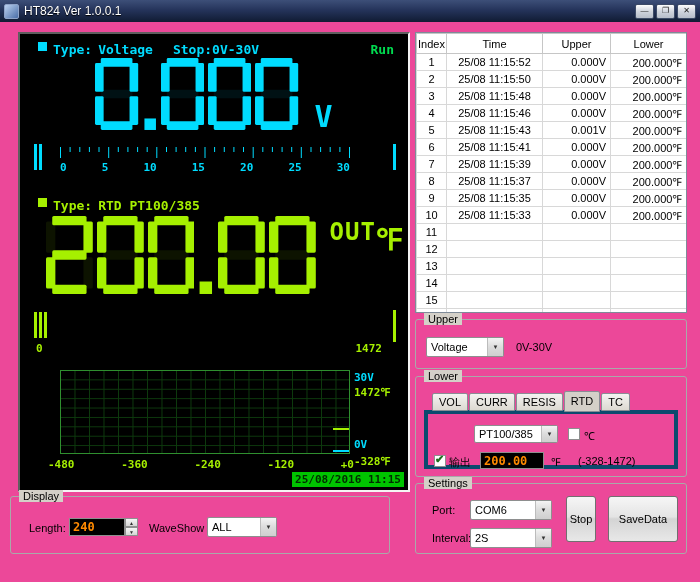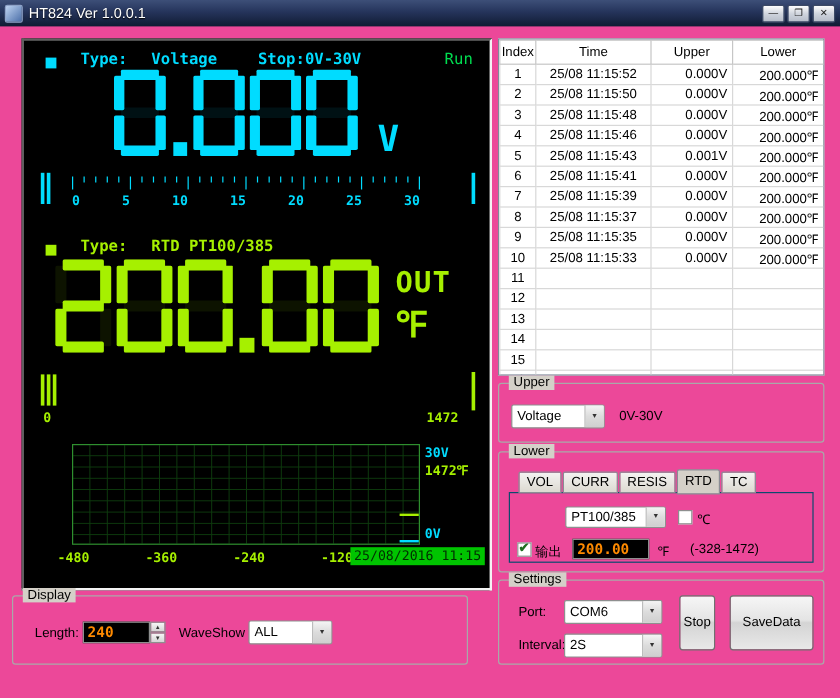--- a/index.html
+++ b/index.html
@@ -23,34 +23,34 @@
     border-top:1px solid #9b9b9b;box-shadow:inset 0 1px 0 #fff;display:flex;align-items:center;padding:0 5px;box-sizing:border-box}
 
   
   .lcd{position:absolute;left:18px;top:32px;width:388px;height:456px;background:#000;
     border:2px solid;border-color:#5f5f5f #f4f4f4 #f4f4f4 #5f5f5f;font-family:"DejaVu Sans Mono",monospace;box-sizing:content-box}
   .sq{display:inline-block;width:9px;height:9px;flex:0 0 auto}
   .sq1{background:var(--ch1)}
   .sq2{background:var(--ch2)}
   .ch1t{color:var(--ch1);font-weight:bold;font-size:13px}
   .ch2t{color:var(--ch2);font-weight:bold;font-size:13px}
-  .runt{color:var(--run);font-weight:normal;font-size:13px;margin-left:auto}
-  .lcd-head{position:absolute;left:18px;right:14px;display:flex;align-items:flex-end;gap:20px;white-space:nowrap}
+  .runt{color:var(--run);font-weight:bold;font-size:13px;margin-left:auto}
+  .lcd-head{position:absolute;left:18px;right:14px;display:flex;align-items:flex-start;gap:6px;white-space:nowrap}
   .head1{top:8px}
   .head2{top:164px}
   .rangegap{margin-left:14px}
 
   .seg7{display:flex;gap:4px}
   .seg7 svg{height:100%}
   .digits1{position:absolute;left:20px;right:20px;top:24px;height:72px;display:flex;justify-content:center;align-items:flex-end}
   .digits1 .seg7{height:72px;color:var(--ch1)}
   .unit1{color:var(--ch1);font-size:30px;font-weight:bold;margin-left:16px;line-height:.9}
   .digits2{position:absolute;left:26px;right:14px;top:182px;height:78px;display:flex;align-items:flex-end}
   .digits2 .seg7{height:78px;color:var(--ch2)}
-  .d2side{display:flex;flex-direction:column;margin-left:14px;align-self:stretch;justify-content:center;padding:2px 0}
+  .d2side{display:flex;margin-left:14px;align-self:stretch;justify-content:flex-start;padding:2px 0}
   .outt{color:var(--ch2);font-weight:bold;font-size:24px;letter-spacing:1px}
   .unit2{color:var(--ch2);font-size:30px;font-weight:bold}
 
   .scale{position:absolute;left:0;right:0}
   .s1{top:110px;height:44px;color:var(--ch1)}
   .ruler1{position:absolute;left:40px;width:290px;top:2px}
   .ticks{height:13px;line-height:0}
   .nums{display:flex;justify-content:space-between;font-size:11px;font-weight:bold;margin-top:2px}
   .markerL{position:absolute;left:14px;top:0;display:flex;gap:2px}
   .markerR{position:absolute;right:12px;top:0;display:flex;gap:2px}
@@ -67,21 +67,21 @@
   .trace{position:absolute;height:2px}
   .trace1{right:0;width:16px;bottom:1px;background:var(--ch1)}
   .trace2{right:0;width:16px;bottom:28%;background:var(--ch2)}
   .ylab{position:absolute;left:334px;font-size:11px;font-weight:bold;white-space:nowrap}
   .ylab.c1{color:var(--ch1)}
   .ylab.c2{color:var(--ch2)}
   .ymax1{top:337px}.ymax2{top:350px}.ymin1{top:404px}.ymin2{top:419px}
   .xlabels{position:absolute;left:28px;width:306px;top:424px;display:flex;justify-content:space-between;
     color:var(--ch2);font-size:11px;font-weight:bold}
   .xtitle{position:absolute;left:40px;width:290px;top:438px;text-align:center;color:var(--ch1);font-size:12px;font-weight:bold}
-  .timestamp{position:absolute;right:4px;top:422px;background:var(--tsbg);color:#012d01;font-size:11px;font-weight:normal;padding:1px 3px}
+  .timestamp{position:absolute;right:4px;top:438px;background:var(--tsbg);color:#012d01;font-size:11px;font-weight:bold;padding:1px 3px}
 
   
   .group{position:absolute;border:1px solid #a9a9a9;border-radius:3px;box-sizing:border-box}
   .grp-label{position:absolute;top:-7px;left:8px;background:#d4d0c8;padding:0 4px;font-size:11px}
   .lbl{position:absolute;font-size:11px;white-space:nowrap}
   .display-grp{left:10px;top:496px;width:380px;height:58px}
   .upper-grp{left:415px;top:319px;width:272px;height:50px}
   .lower-grp{left:415px;top:376px;width:272px;height:101px}
   .settings-grp{left:415px;top:483px;width:272px;height:71px}
 
@@ -109,21 +109,21 @@
   .td-index{text-align:center;padding:0 1px}
   .td-time{text-align:center}
   .td-upper{text-align:right}
   .td-lower{text-align:right}
 
   
   .tabbar{position:absolute;left:16px;top:14px;display:flex;align-items:flex-end;z-index:2}
   .tab{height:16px;line-height:16px;padding:0 6px;font-size:11px;background:linear-gradient(#f4f3f1,#dcd9d1);
     border:1px solid #8a8d95;border-radius:2px 2px 0 0;margin-right:1px;box-sizing:content-box}
   .tab.active{height:19px;line-height:19px;background:#d4d0c8;position:relative;margin-bottom:-1px;z-index:3}
-  .tabpane{position:absolute;left:8px;right:8px;top:33px;bottom:7px;border:1px solid #0c4a6e}
+  .tabpane{position:absolute;left:8px;right:8px;top:33px;bottom:7px;border:4px solid #0c4a6e}
 
   
   .len-lbl{left:18px;top:25px}
   .len-input{left:58px;top:21px;width:56px;height:18px}
   .len-spin{left:114px;top:21px}
   .wave-lbl{left:138px;top:25px}
   .wave-combo{left:196px;top:20px;width:70px}
   .upper-combo{left:10px;top:17px;width:78px}
   .upper-range{left:100px;top:21px}
   .sensor-combo{left:46px;top:11px;width:84px;height:18px}

